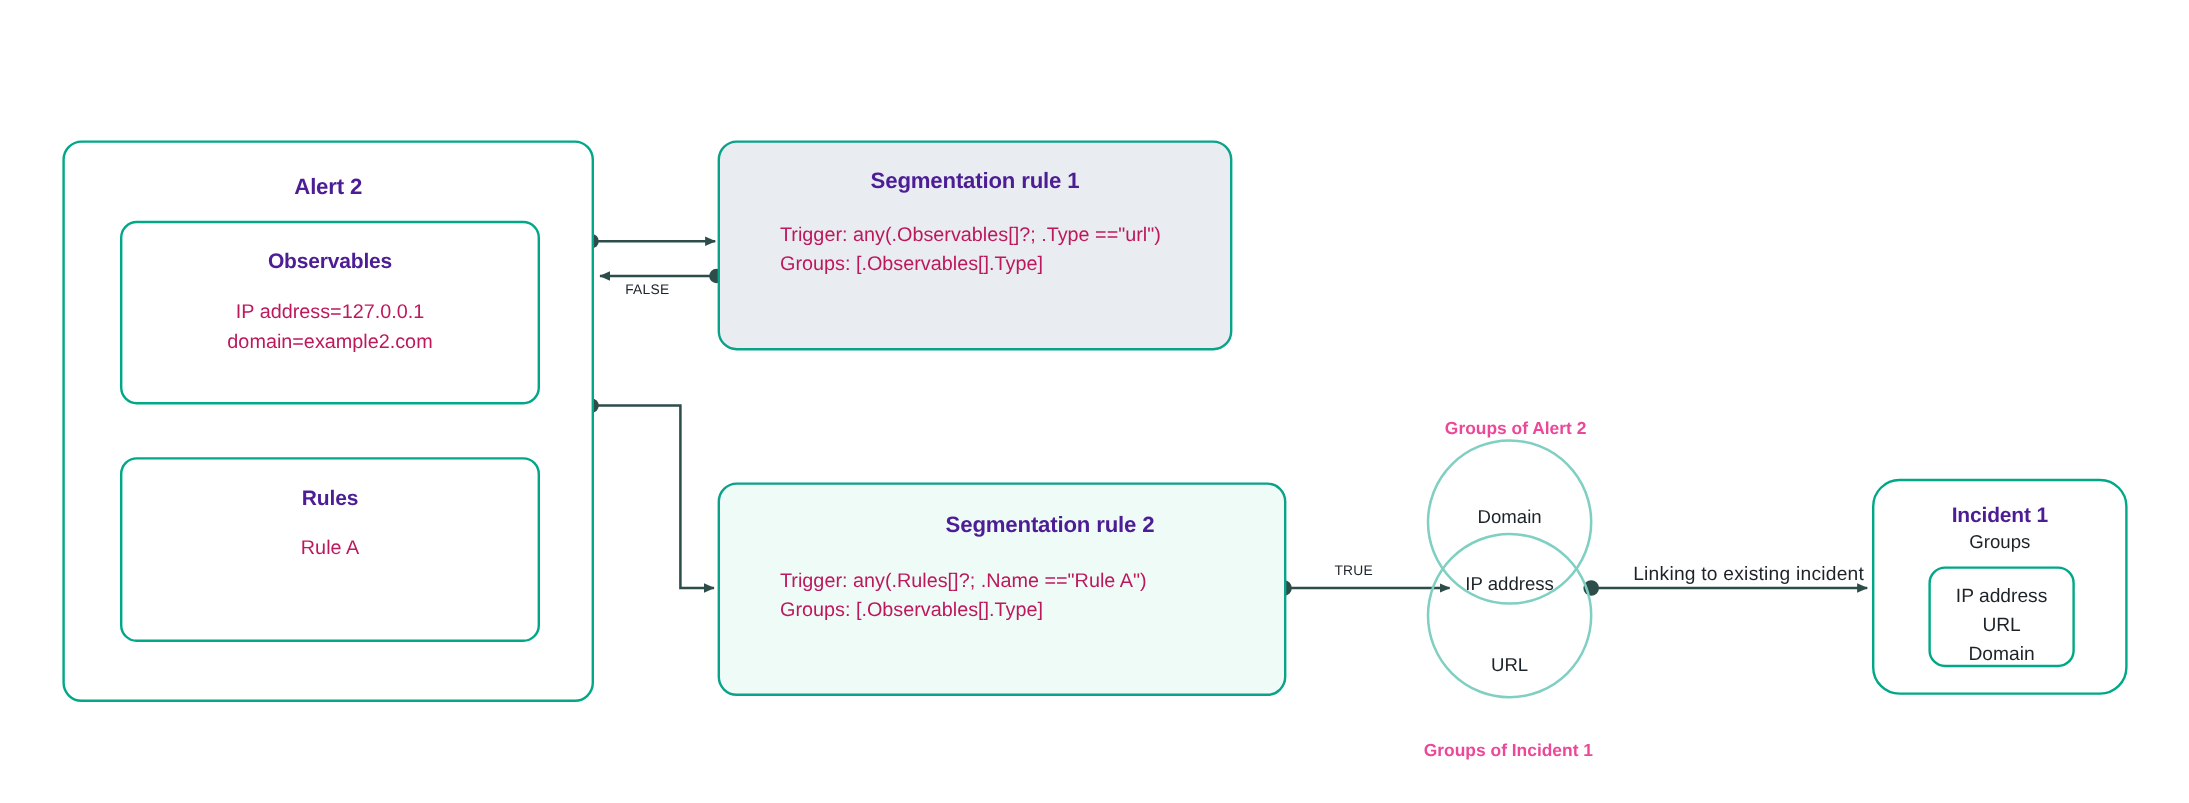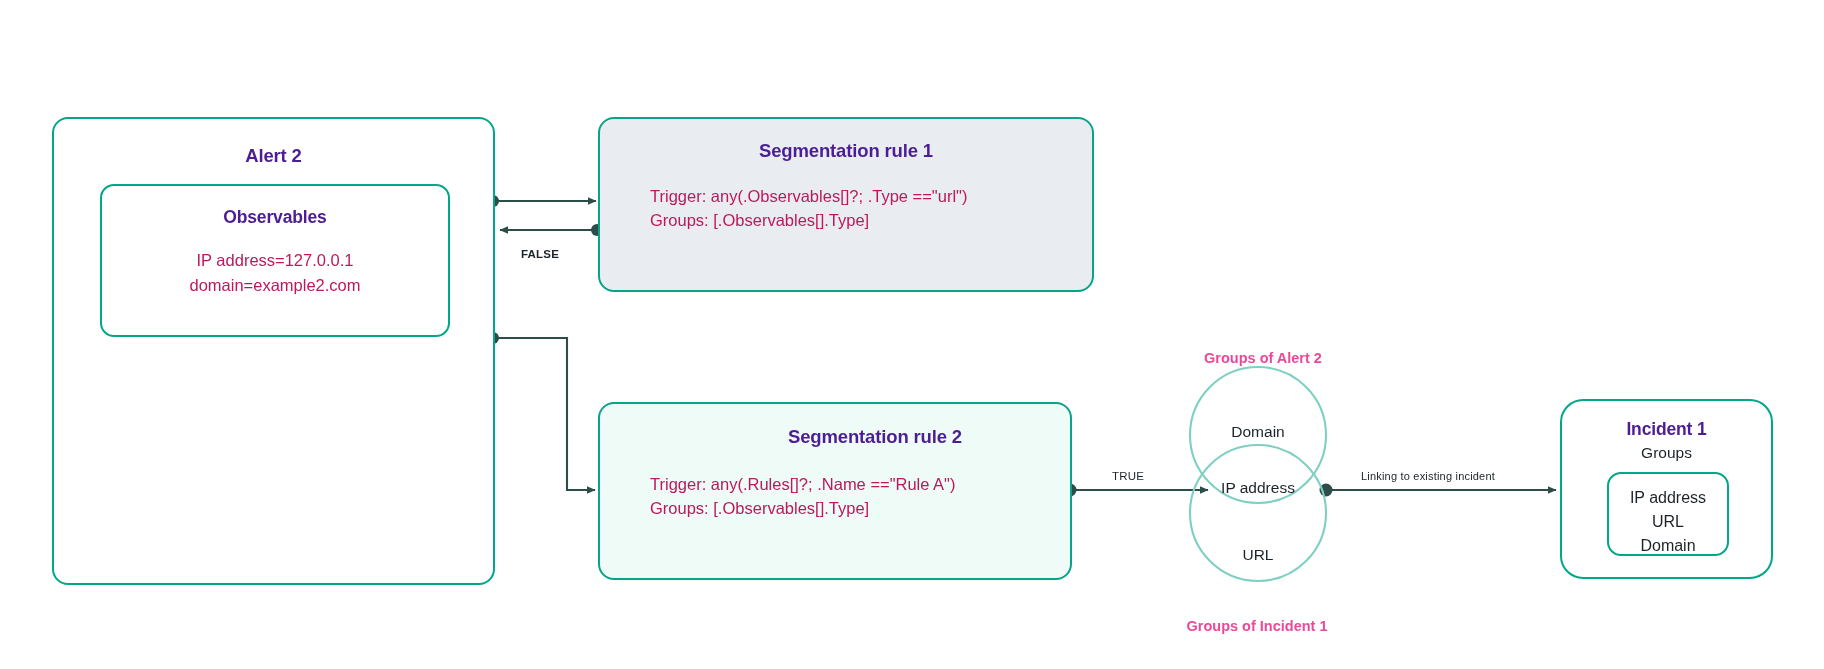--- a/index.html
+++ b/index.html
@@ -74,21 +74,21 @@
 
   
   .edge-label {
     position: absolute;
     font-size: 11.5px;
     color: #1d2429;
     letter-spacing: 0.2px;
     white-space: nowrap;
   }
   .edge-label.small {
-    font-size: 11px;
+    font-size: 16px;
   }
 
   
   .venn-caption {
     position: absolute;
     font-weight: 700;
     font-size: 14.5px;
     color: #ec4899;
     white-space: nowrap;
     text-align: center;
@@ -154,35 +154,39 @@
 
   <div class="box" style="left:52px; top:117px; width:443px; height:468px;">
     <div class="title" style="position:absolute; left:0; top:26px; width:100%;">Alert 2</div>
 
     <div class="box-inner" style="left:46px; top:65px; width:350px; height:153px;">
       <div class="title" style="position:absolute; left:0; top:21px; width:100%; font-size:17.5px;">Observables</div>
       <div class="body-text" style="position:absolute; left:0; top:62px; width:100%; text-align:center;">IP address=127.0.0.1
 domain=example2.com</div>
     </div>
 
-  </div>
-
-  <div class="rulebox" style="left:598px; top:117px; width:496px; height:175px; background:#e9edf2;">
+    <div class="box-inner" style="left:46px; top:262px; width:350px; height:154px;">
+      <div class="title" style="position:absolute; left:0; top:22px; width:100%; font-size:17.5px;">Rules</div>
+      <div class="body-text" style="position:absolute; left:0; top:62px; width:100%; text-align:center;">Rule A</div>
+    </div>
+  </div>
+
+  <div class="rulebox" style="left:598px; top:117px; width:429px; height:175px; background:#e9edf2;">
     <div class="title" style="position:absolute; left:0; top:21px; width:100%;">Segmentation rule 1</div>
     <div class="body-text" style="position:absolute; left:50px; top:65px;">Trigger: any(.Observables[]?; .Type =="url")</div>
     <div class="body-text" style="position:absolute; left:50px; top:89px;">Groups: [.Observables[].Type]</div>
   </div>
 
   <div class="rulebox" style="left:598px; top:402px; width:474px; height:178px; background:#eefbf7;">
     <div class="title" style="position:absolute; left:0; top:22px; width:100%;padding-left:40px;">Segmentation rule 2</div>
     <div class="body-text" style="position:absolute; left:50px; top:68px;">Trigger: any(.Rules[]?; .Name =="Rule A")</div>
     <div class="body-text" style="position:absolute; left:50px; top:92px;">Groups: [.Observables[].Type]</div>
   </div>
 
-  <div class="edge-label" style="left:521px; top:248px;font-weight:bold;">FALSE</div>
+  <div class="edge-label" style="left:521px; top:236px;">FALSE</div>
 
   <div class="edge-label" style="left:1112px; top:470px;">TRUE</div>
 
   <div class="edge-label small" style="left:1361px; top:470px;">Linking to existing incident</div>
 
   <div style="position:absolute; left:1190px; top:345px; width:270px; height:290px;">
     <svg width="270" height="290" viewBox="0 0 270 290" xmlns="http://www.w3.org/2000/svg" style="overflow:visible;">
       <circle cx="68" cy="90" r="68" fill="none" stroke="#7fcfc2" stroke-width="2.1"></circle>
       <circle cx="68" cy="168" r="68" fill="none" stroke="#7fcfc2" stroke-width="2.1"></circle>
     </svg>

